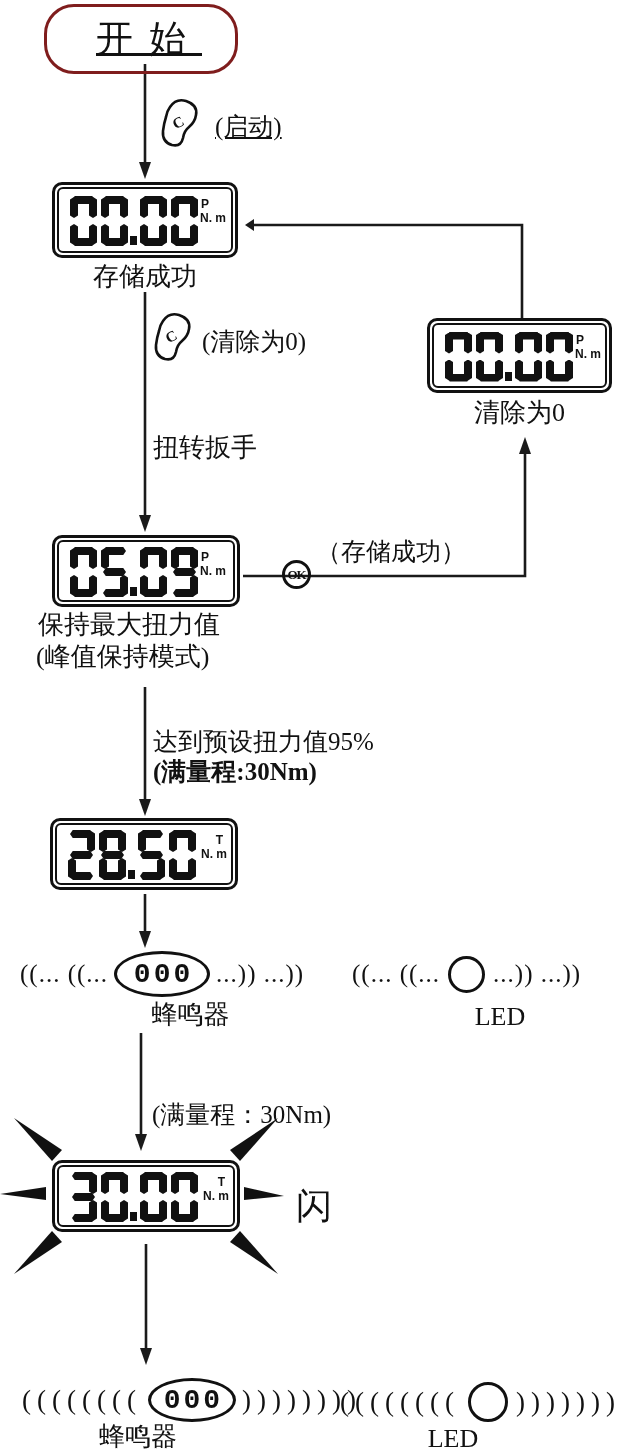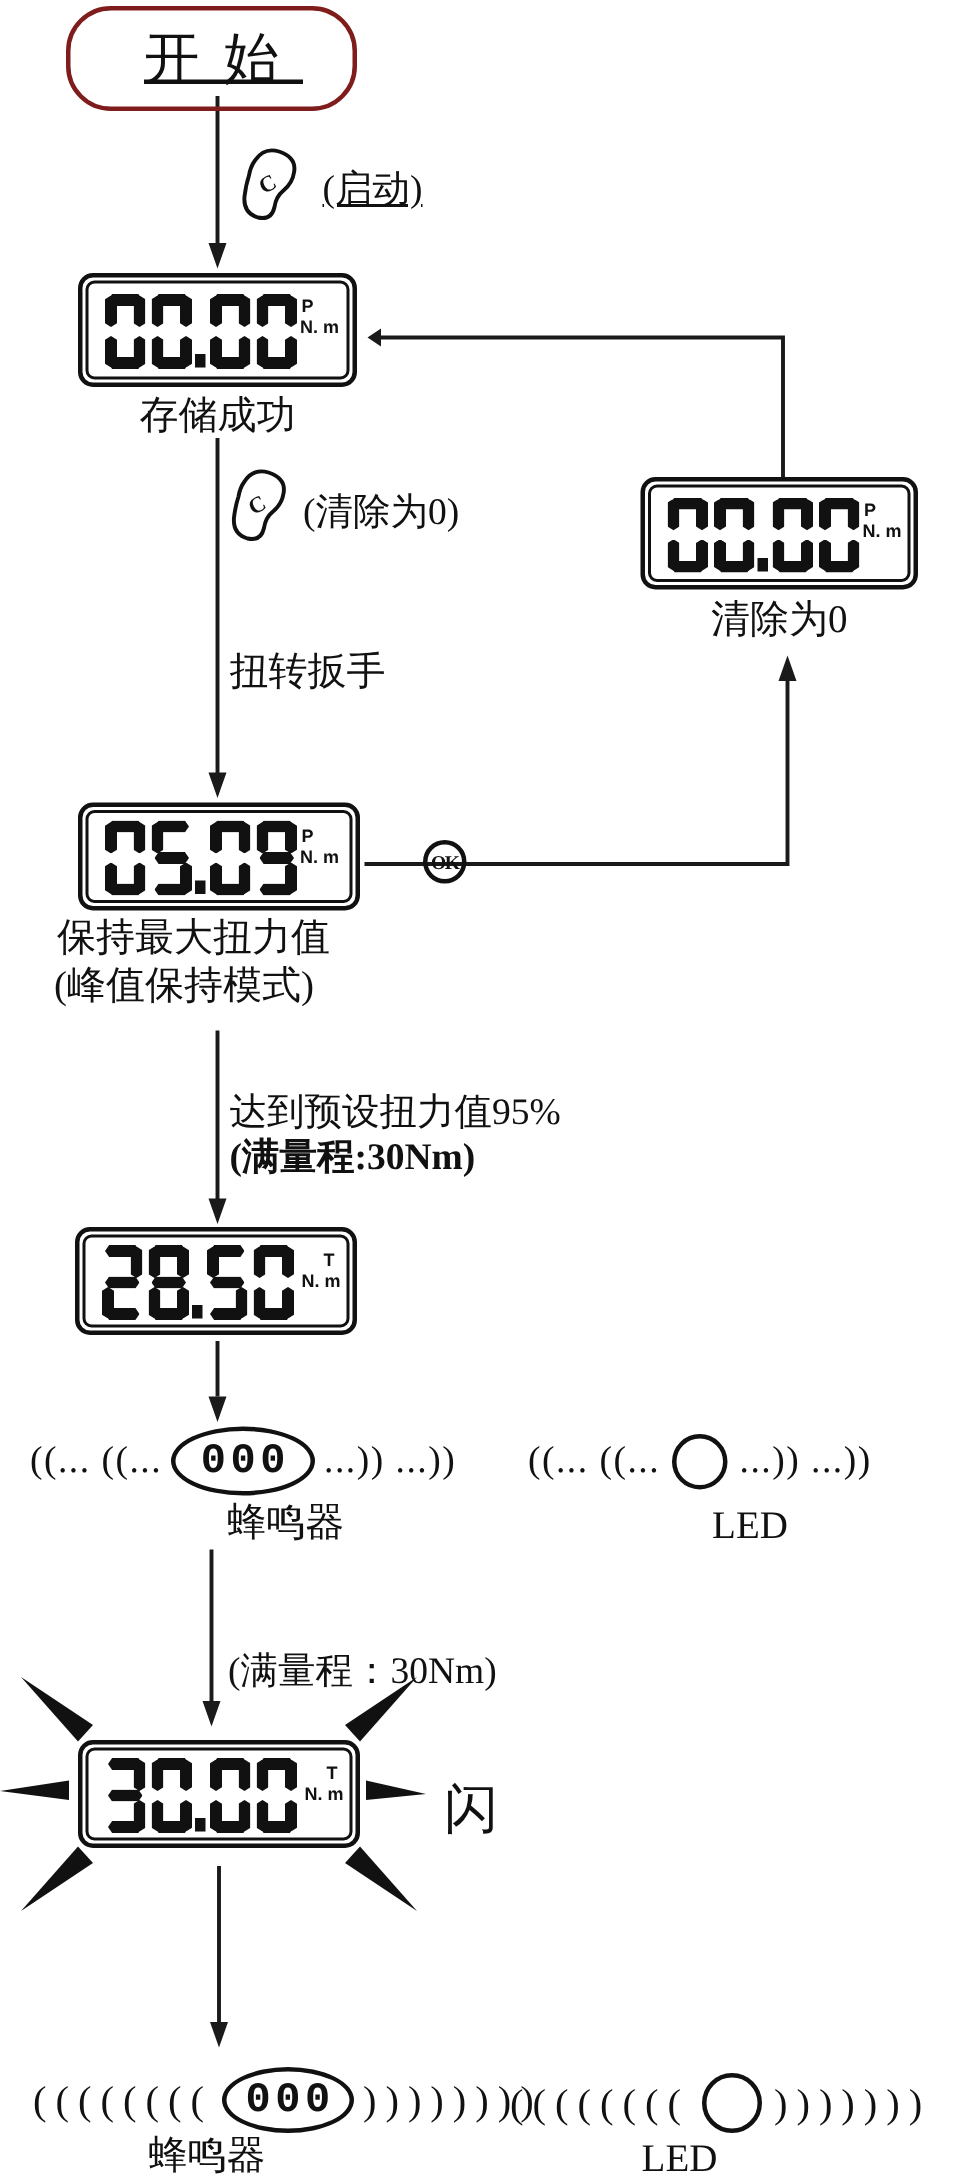--- a/index.html
+++ b/index.html
@@ -238,20 +238,21 @@
       <div class="lcd-unit unit-p">
         <span class="umode">P</span>
         <span class="uunit">N. m</span>
       </div>
     </div>
   </div>
   <div class="abs cn cap" style="left:38px;top:610px;">保持最大扭力值</div>
   <div class="abs cn cap" style="left:36px;top:642px;">(峰值保持模式)</div>
 
   <div class="abs okbtn" style="left:282px;top:560px;">OK</div>
+  <div class="abs cn ann" style="left:316px;top:537px;">（存储成功）</div>
 
   <div class="abs cn ann" style="left:153px;top:727px;">达到预设扭力值95%</div>
   <div class="abs cn ann" style="left:153px;top:757px;font-weight:bold;">(满量程:30Nm)</div>
 
   <div class="abs lcd d4">
     <div class="lcd-inner">
       <div class="lcd-digits">
           <span class="dg">
             <i class="sg sh sa"></i>
             <i class="sg sv sb"></i>

